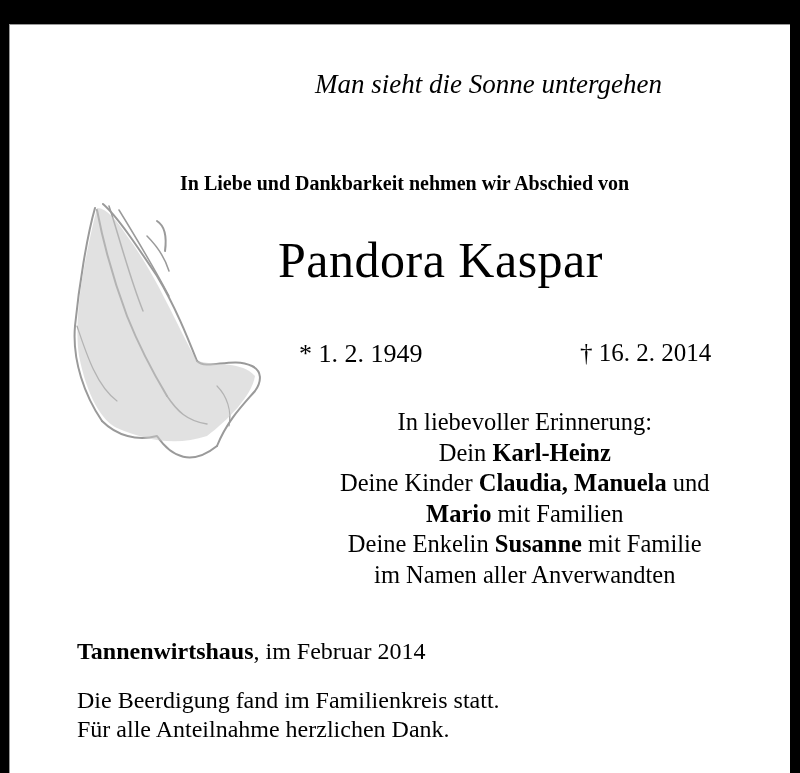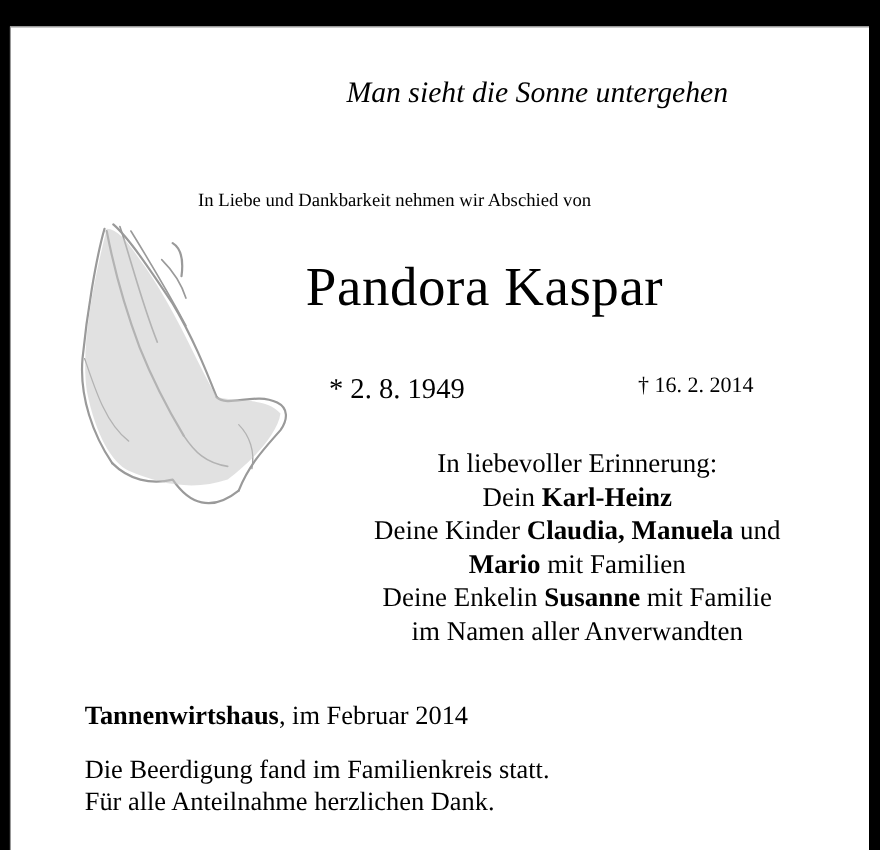--- a/index.html
+++ b/index.html
@@ -7,25 +7,25 @@
     width: 800px; height: 773px; background: #000;
     position: relative; overflow: hidden;
     font-family: "Liberation Serif", "DejaVu Serif", serif; color: #000;
   }
   .card {
     position: absolute; left: 9px; top: 24px; width: 781px; height: 760px;
     background: #fff; box-shadow: inset 1px 1px 0 #999;
   }
   .abs { position: absolute; white-space: nowrap; }
   .quote { left: 306px; top: 43px; font-style: italic; font-size: 27px; line-height: 34px; }
-  .intro { left: 171px; top: 148px; font-size: 17px; }
+  .intro { left: 171px; top: 148px; font-size: 20px; font-weight: bold; }
   .name { left: 269px; top: 191px; font-size: 50px; line-height: 90px; letter-spacing: 0.5px; }
   .maiden { left: 432px; top: 276px; font-size: 23.5px; }
   .born { left: 290px; top: 315px; font-size: 26px; }
-  .died { left: 571px; top: 315px; font-size: 20px; }
+  .died { left: 571px; top: 315px; font-size: 25px; }
   .mourners { left: 331px; top: 383px; font-size: 24.5px; line-height: 30.5px; text-align: center; }
   .place { left: 68px; top: 614px; font-size: 24px; }
   .closing { left: 68px; top: 662px; font-size: 24px; line-height: 29px; }
   b { font-weight: bold; }
   .hands { position: absolute; left: 48px; top: 172px; width: 215px; height: 275px; }
 </style>
 </head>
 <body>
 
 <div class="card">
@@ -50,21 +50,21 @@
       <path d="M110 200 C120 215 130 225 150 228" stroke-width="1.5"></path>
       <path d="M20 130 C30 160 40 190 60 205" stroke-width="1.2"></path>
       <path d="M160 190 C170 200 175 215 172 230" stroke-width="1.2"></path>
     </g>
     <g fill="#c8c8c8" opacity="0.55">
       <path d="M40 12 C28 60 16 120 22 160 C30 200 45 225 60 232 C90 245 120 250 150 240 C170 225 195 200 198 180 C185 165 160 170 140 165 C120 130 100 80 70 40 C60 25 50 12 40 12 Z"></path>
     </g>
   </svg>
 
   <div class="abs name">Pandora Kaspar</div>
-  <div class="abs born">* 2. 8. 1949</div>
+  <div class="abs born">* 1. 2. 1949</div>
   <div class="abs died">† 16. 2. 2014</div>
 
   <div class="abs mourners">
     <div>In liebevoller Erinnerung:</div>
     <div><span>Dein </span><b>Karl-Heinz</b></div>
     <div><span>Deine Kinder </span><b>Claudia, Manuela</b><span> und</span></div>
     <div><b>Mario</b><span> mit Familien</span></div>
     <div><span>Deine Enkelin </span><b>Susanne</b><span> mit Familie</span></div>
     <div>im Namen aller Anverwandten</div>
   </div>

